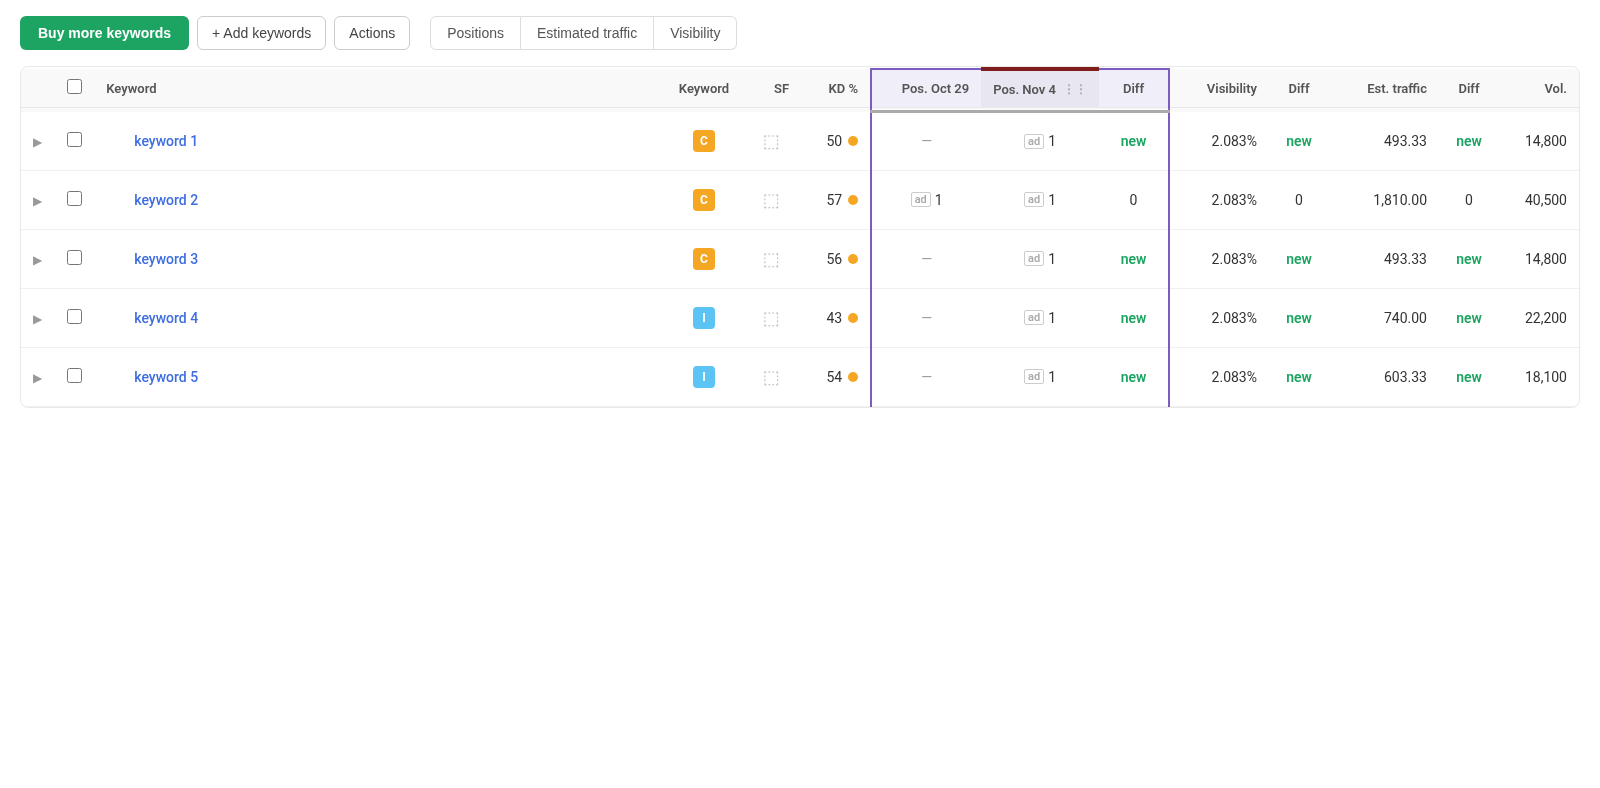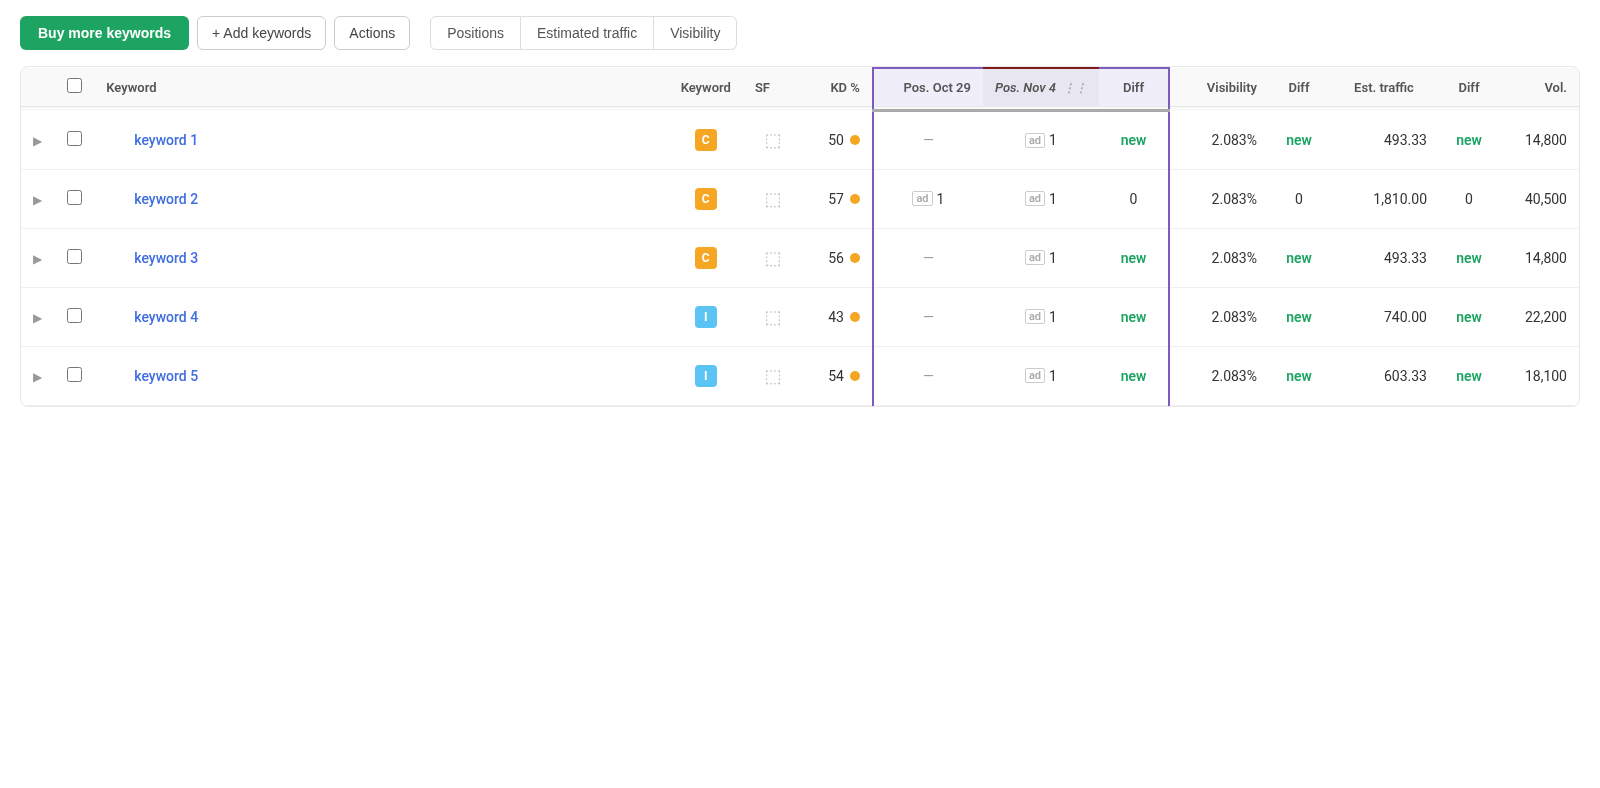--- a/index.html
+++ b/index.html
@@ -32,33 +32,33 @@
     table { width: 100%; border-collapse: collapse; min-width: 1200px; }
     thead tr { background: #f9f9f9; }
     thead th { padding: 10px 12px; text-align: left; font-weight: 600; color: #555; font-size: 13px; border-bottom: 1px solid #e8e8e8; white-space: nowrap; }
     tbody tr { border-bottom: 1px solid #f0f0f0; }
     tbody td { padding: 18px 12px; vertical-align: middle; font-size: 14px; }
 
     .col-checkbox { width: 40px; text-align: center; }
     .col-expand { width: 24px; }
     .col-keyword { min-width: 160px; }
     .col-intent { width: 70px; text-align: center; }
-    .col-sf { width: 60px; text-align: left; }
+    .col-sf { width: 60px; text-align: right; }
     .col-kd { width: 70px; text-align: right; }
     .col-pos-oct { width: 110px; text-align: right; }
     .col-pos-nov { width: 110px; text-align: center; }
     .col-diff { width: 70px; text-align: center; }
     .col-visibility { width: 100px; text-align: right; }
     .col-diff2 { width: 60px; text-align: center; }
-    .col-est-traffic { width: 110px; text-align: center; }
+    .col-est-traffic { width: 110px; text-align: right; }
     .col-diff3 { width: 60px; text-align: center; }
     .col-vol { width: 80px; text-align: right; }
 
     .th-highlight-left { border-left: 2px solid #7c5cbf; border-top: 2px solid #7c5cbf; background: #f0eef8; }
-    .th-highlight-mid { border-top: 2px solid #7f1d1d; background: #e8e6f0; font-style: italic; }
+    .th-highlight-mid { border-top: 4px solid #7f1d1d; background: #e8e6f0; }
     .th-highlight-right { border-right: 2px solid #7c5cbf; border-top: 2px solid #7c5cbf; background: #f0eef8; }
 
     .td-highlight-left { border-left: 2px solid #7c5cbf; }
     .td-highlight-right { border-right: 2px solid #7c5cbf; }
 
     
     .keyword-link { color: #3d6de0; text-decoration: none; font-weight: 500; margin-left: 28px; }
 
     
     .intent-badge { display: inline-flex; align-items: center; justify-content: center; width: 22px; height: 22px; border-radius: 4px; font-size: 12px; font-weight: 700; }

